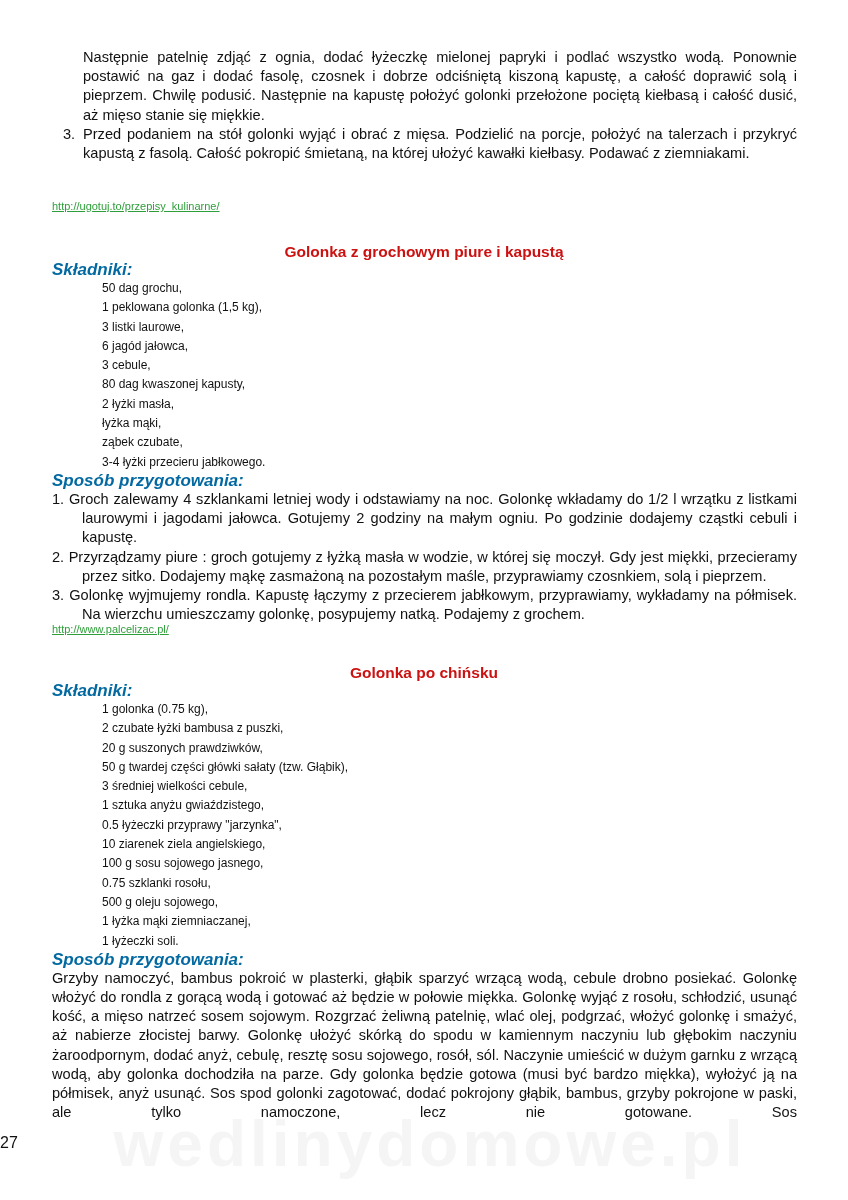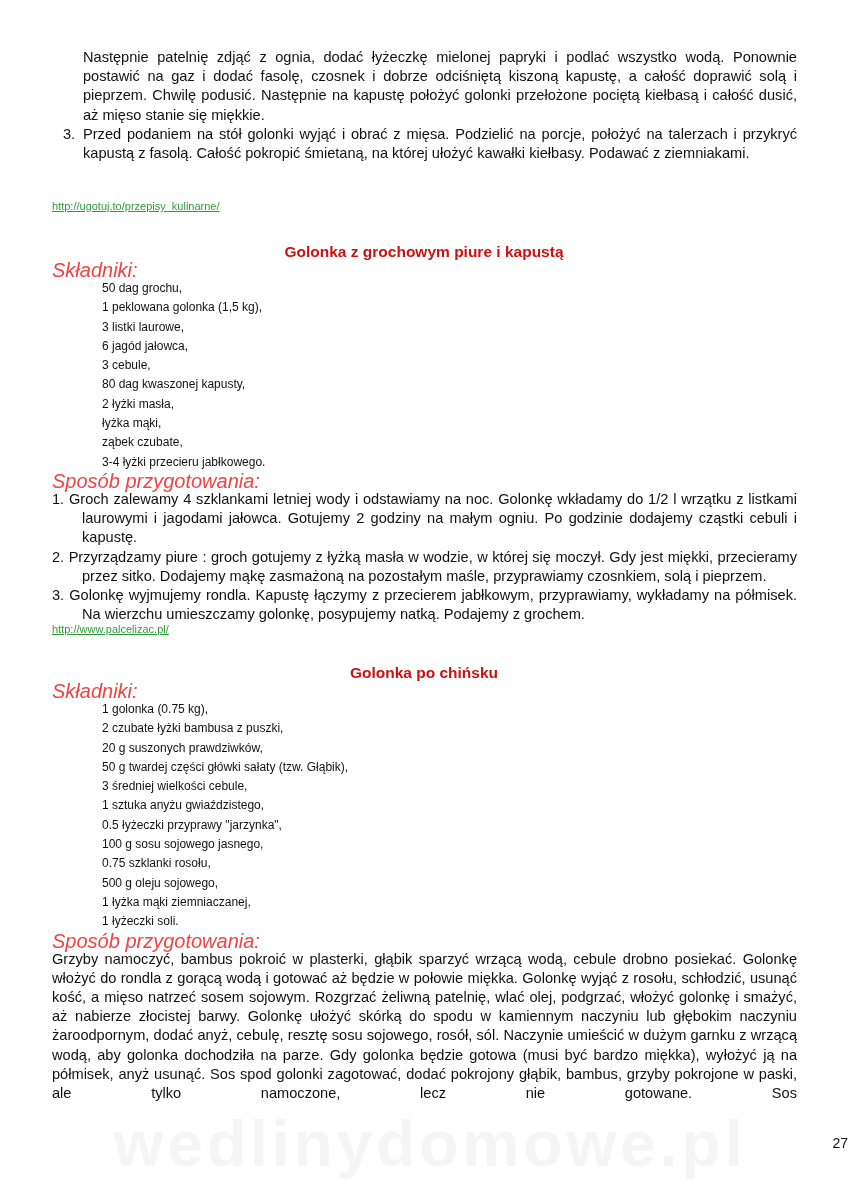--- a/index.html
+++ b/index.html
@@ -60,39 +60,39 @@
       left: 0;
       width: 848px;
       text-align: center;
       color: #cc1111;
       font-weight: bold;
       font-size: 15.5px;
       line-height: 20px;
       padding-left: 0px;
     }
     .section-label {
-      color: #ef4444;
+      color: #0369a1;
       font-style: italic;
-      font-weight: normal;
-      font-size: 20px;
+      font-weight: bold;
+      font-size: 17px;
       line-height: 18px;
     }
     .ingredients {
       padding-left: 50px;
       font-size: 12px;
       line-height: 19.3px;
     }
     .last-justify { text-align: justify; text-align-last: justify; }
     .page-number {
       position: absolute;
       top: 1136px;
       left: 0;
       width: 848px;
-      text-align: right;
-      font-size: 14px;
+      text-align: left;
+      font-size: 16px;
       line-height: 14px;
     }
     .watermark {
       position: absolute;
       top: 1108px;
       left: 60px;
       width: 740px;
       text-align: center;
       font-size: 64px;
       font-weight: bold;
@@ -159,20 +159,21 @@
     <div class="block" style="top:682px;">
       <div class="section-label">Składniki:</div>
       <div class="ingredients">
         <div>1 golonka (0.75 kg),</div>
         <div>2 czubate łyżki bambusa z puszki,</div>
         <div>20 g suszonych prawdziwków,</div>
         <div>50 g twardej części główki sałaty (tzw. Głąbik),</div>
         <div>3 średniej wielkości cebule,</div>
         <div>1 sztuka anyżu gwiaździstego,</div>
         <div>0.5 łyżeczki przyprawy "jarzynka",</div>
+        <div>10 ziarenek ziela angielskiego,</div>
         <div>100 g sosu sojowego jasnego,</div>
         <div>0.75 szklanki rosołu,</div>
         <div>500 g oleju sojowego,</div>
         <div>1 łyżka mąki ziemniaczanej,</div>
         <div>1 łyżeczki soli.</div>
       </div>
       <div class="section-label">Sposób przygotowania:</div>
       <div class="last-justify">Grzyby namoczyć, bambus pokroić w plasterki, głąbik sparzyć wrzącą wodą, cebule drobno posiekać. Golonkę włożyć do rondla z gorącą wodą i gotować aż będzie w połowie miękka. Golonkę wyjąć z rosołu, schłodzić, usunąć kość, a mięso natrzeć sosem sojowym. Rozgrzać żeliwną patelnię, wlać olej, podgrzać, włożyć golonkę i smażyć, aż nabierze złocistej barwy. Golonkę ułożyć skórką do spodu w kamiennym naczyniu lub głębokim naczyniu żaroodpornym, dodać anyż, cebulę, resztę sosu sojowego, rosół, sól. Naczynie umieścić w dużym garnku z wrzącą wodą, aby golonka dochodziła na parze. Gdy golonka będzie gotowa (musi być bardzo miękka), wyłożyć ją na półmisek, anyż usunąć. Sos spod golonki zagotować, dodać pokrojony głąbik, bambus, grzyby pokrojone w paski, ale tylko namoczone, lecz nie gotowane. Sos</div>
     </div>
 

